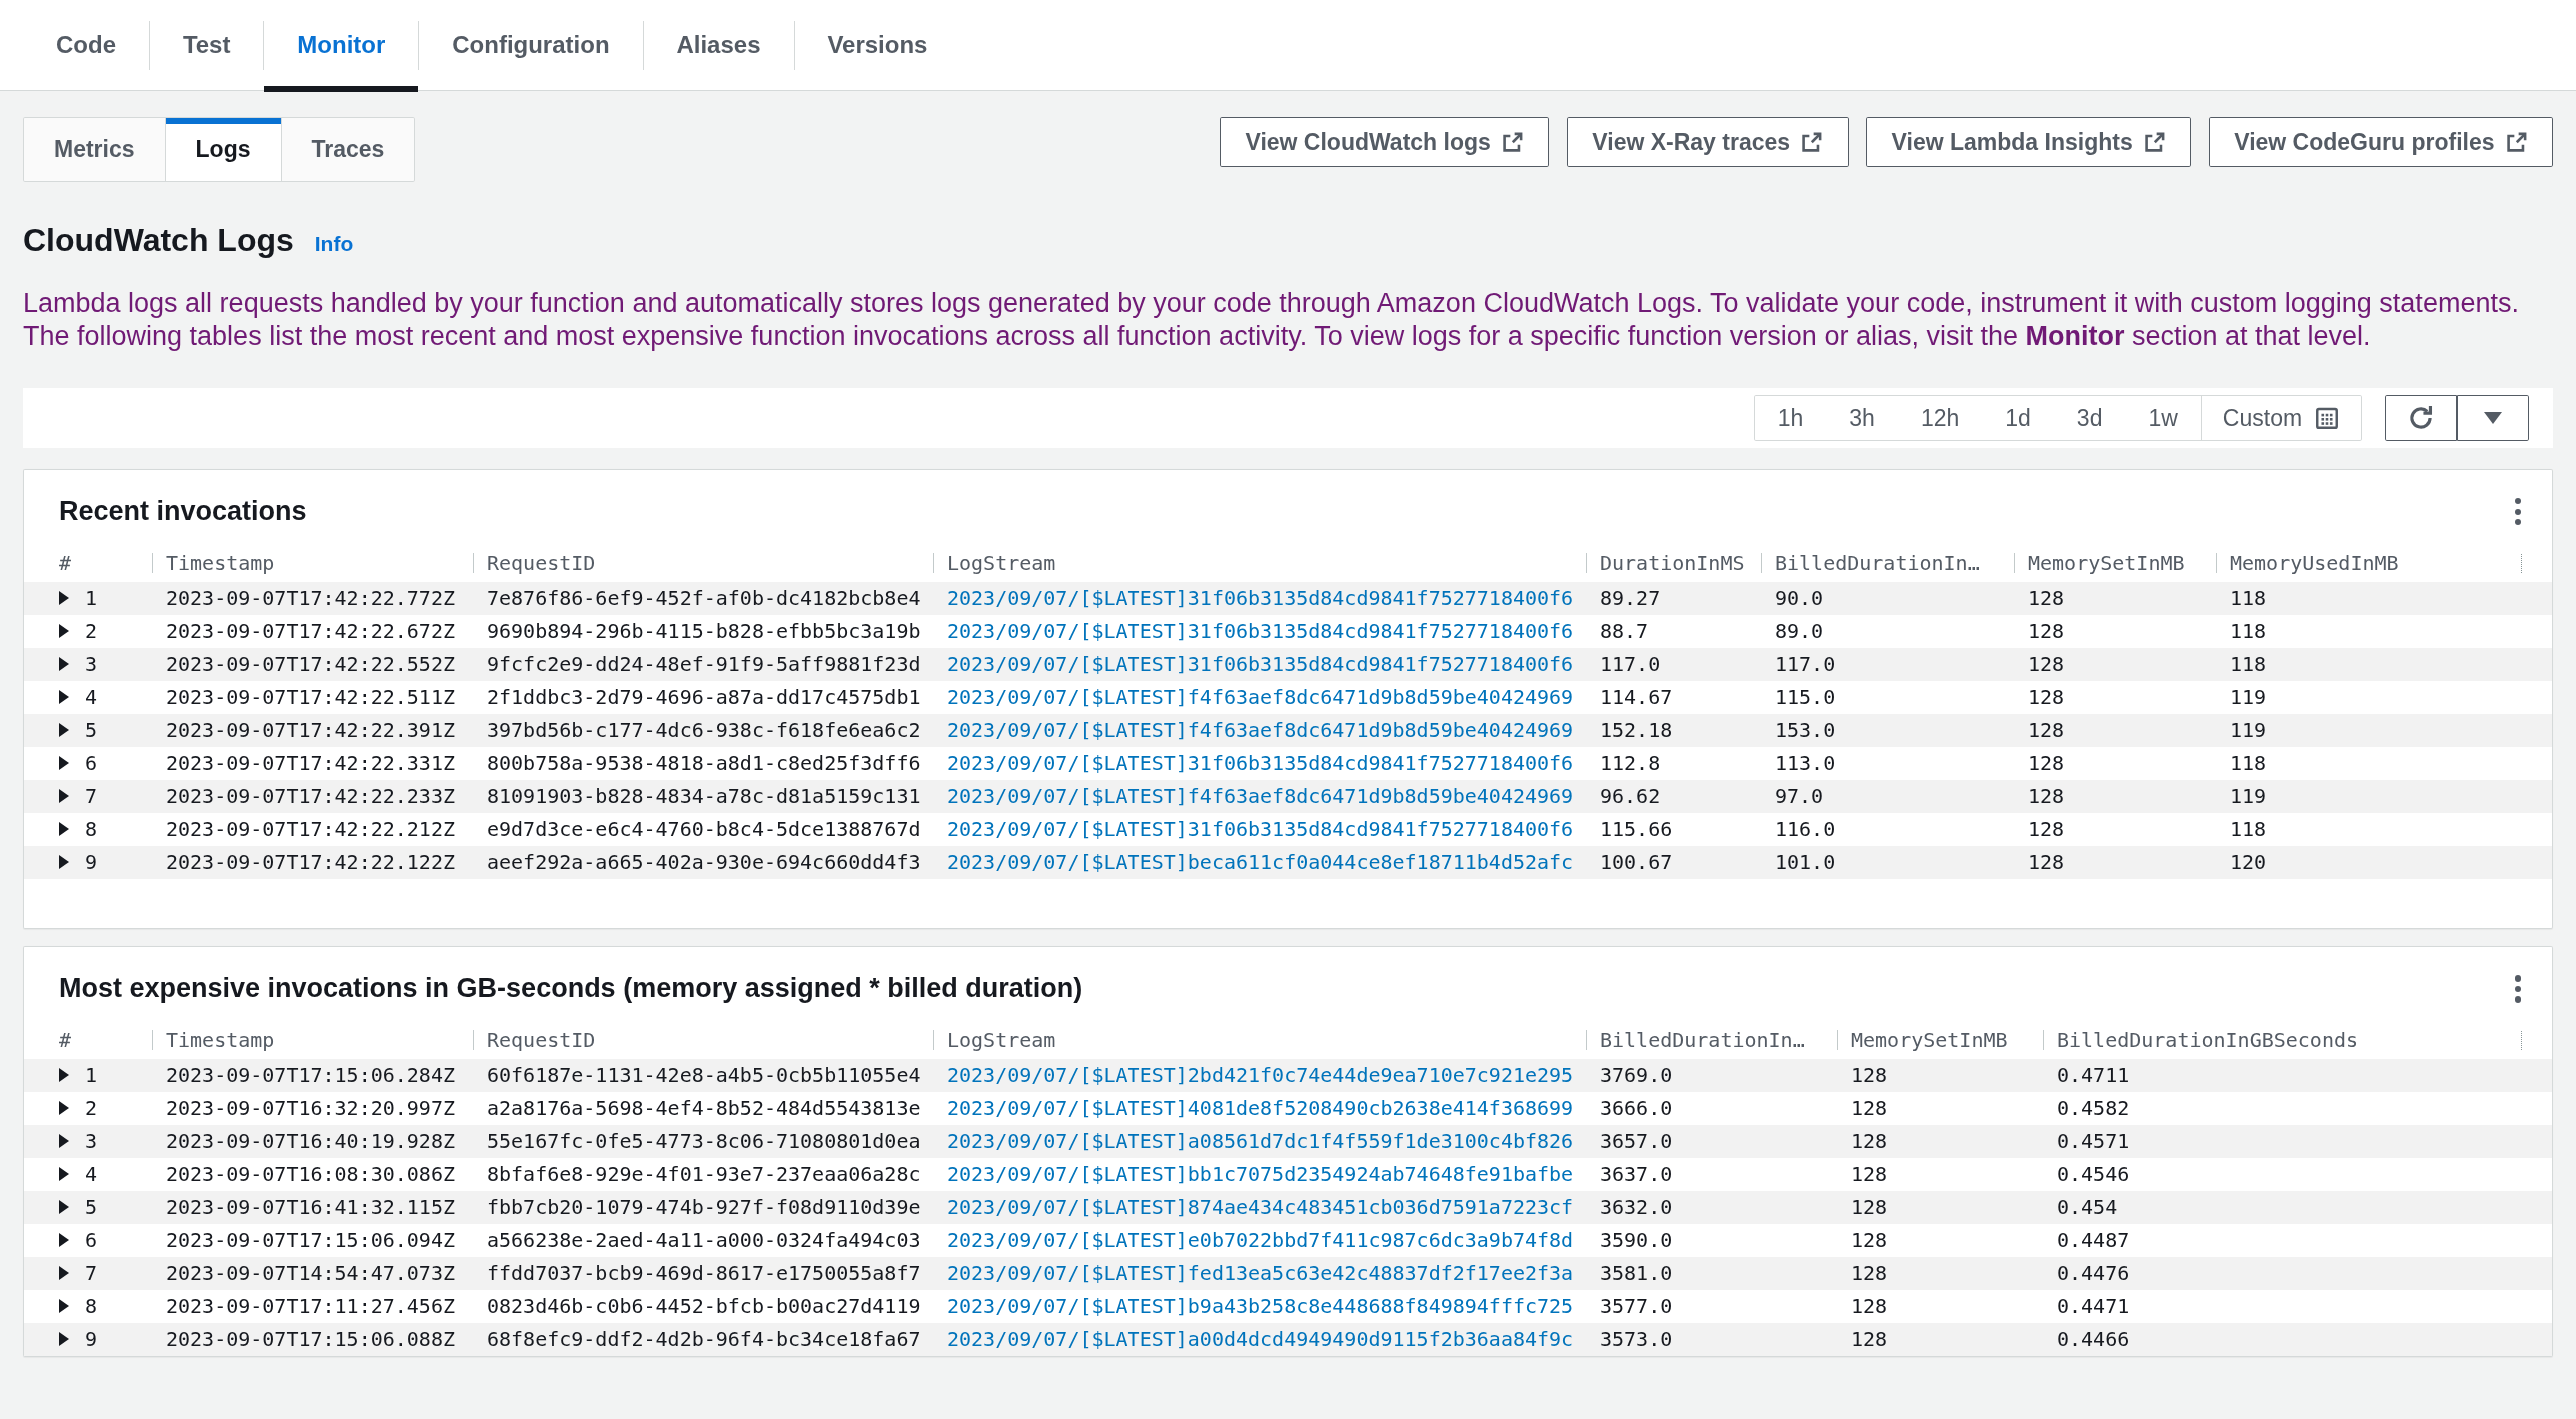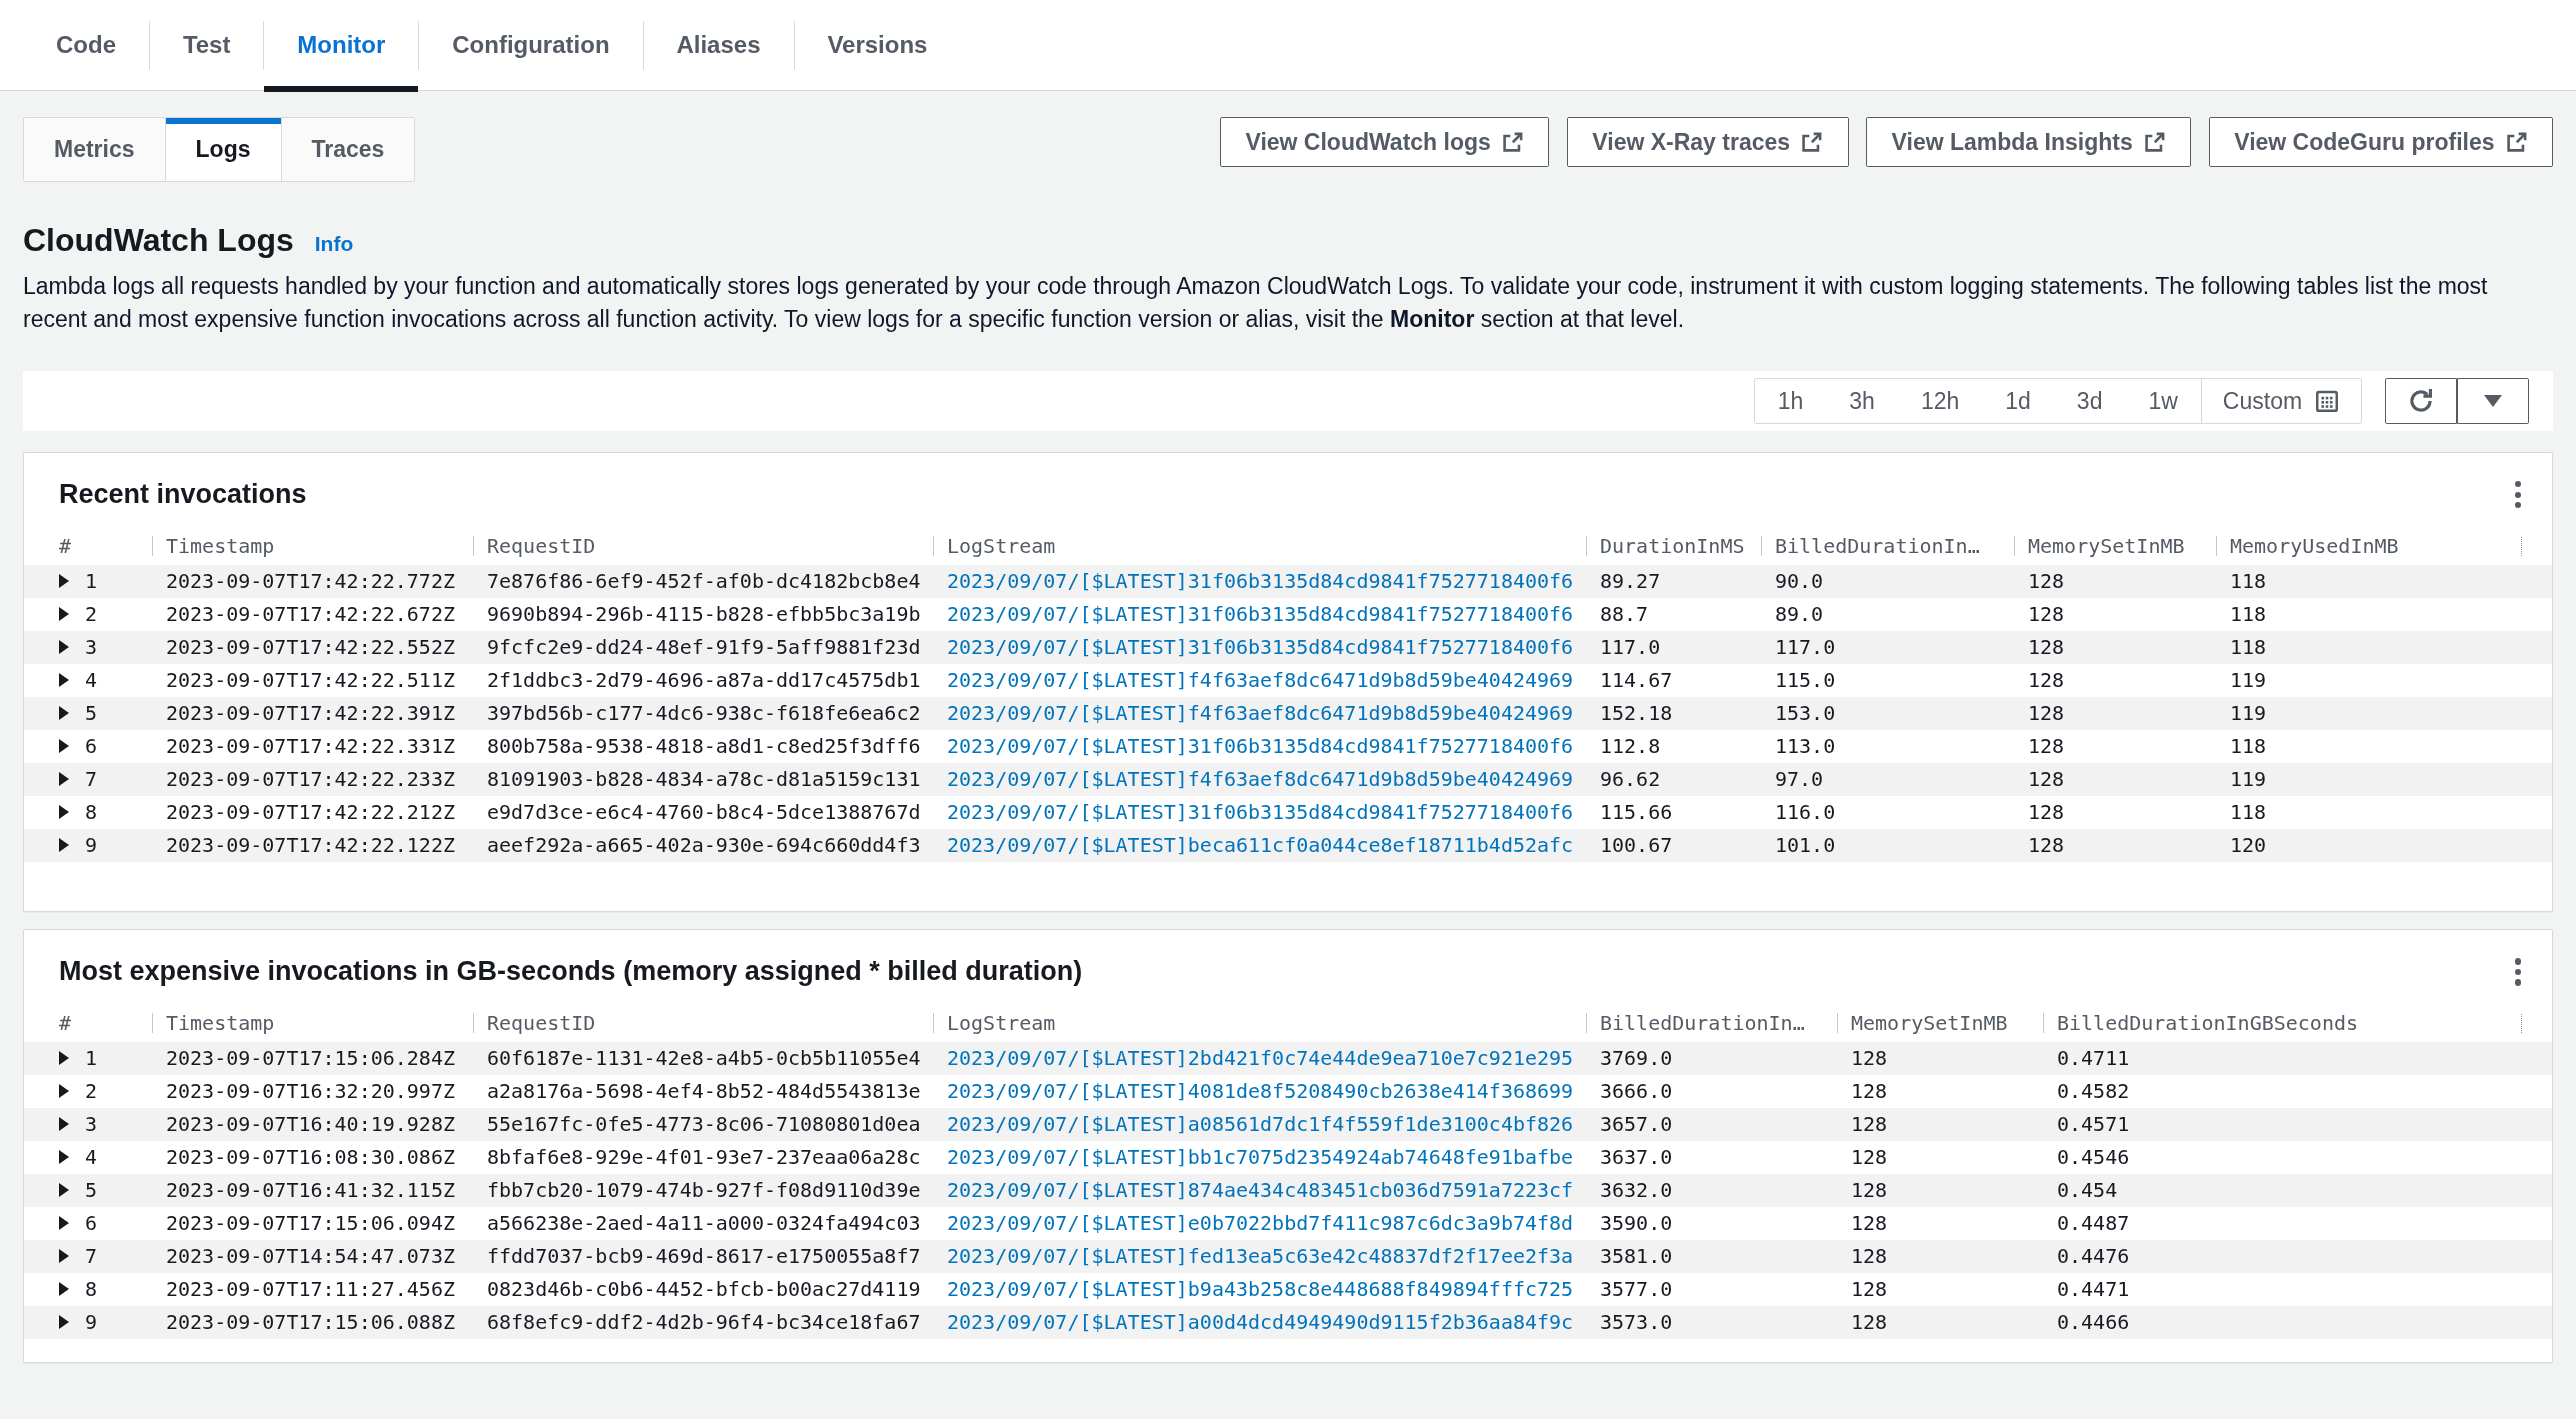--- a/index.html
+++ b/index.html
@@ -43,21 +43,21 @@
   .action-btn {
     height:50px; background:#fff; border:0.9px solid #545b64; border-radius:1.8px;
     display:flex; align-items:center; padding:0 24.5px; gap:10px;
     font-size:23px; font-weight:700; color:#545b64; font-family:"Liberation Sans", sans-serif; cursor:pointer;
   }
   .ext-icon { width:23px; height:23px; flex:none; }
 
   .page-title { margin-top:39px; font-size:32px; line-height:39px; font-weight:700; display:flex; align-items:baseline; gap:21px; }
   .info-link { font-size:21px; font-weight:700; color:#0972d3; text-decoration:none; cursor:pointer; }
 
-  .description { margin-top:7px; font-size:23px; line-height:33px; color:#0f172a; }
+  .description { margin-top:24px; font-size:27px; line-height:33px; color:#701a75; }
   .description strong { font-weight:700; }
 
   
   .time-strip {
     margin-top:35px; background:#fff; height:60px;
     display:flex; justify-content:flex-end; align-items:center; gap:23px; padding-right:24.5px;
   }
   .time-ranges {
     display:flex; align-items:stretch; height:46px; border:0.9px solid #d5d9d9; border-radius:1.8px; background:#fff;
   }
@@ -113,21 +113,21 @@
   .c2-billed { width:251px; }
   .c2-memset { width:206px; }
   .c2-gbsec { flex:1; }
   .row-caret {
     width:0; height:0; border-top:7px solid transparent; border-bottom:7px solid transparent;
     border-left:10.5px solid #16191f; margin-right:16px; flex:none; cursor:pointer;
   }
   .log-link { color:#0073bb; text-decoration:none; cursor:pointer; }
   .tbody { padding-bottom:0; }
   .card-pad-lg { padding-bottom:49px; }
-  .card-pad-sm { padding-bottom:23px; }
+  .card-pad-sm { }
 </style>
 </head>
 <body>
 
 <div>
 
   <header class="tabbar">
     <div class="navtab">Code</div>
     <span class="navsep"></span>
     <div class="navtab">Test</div>

